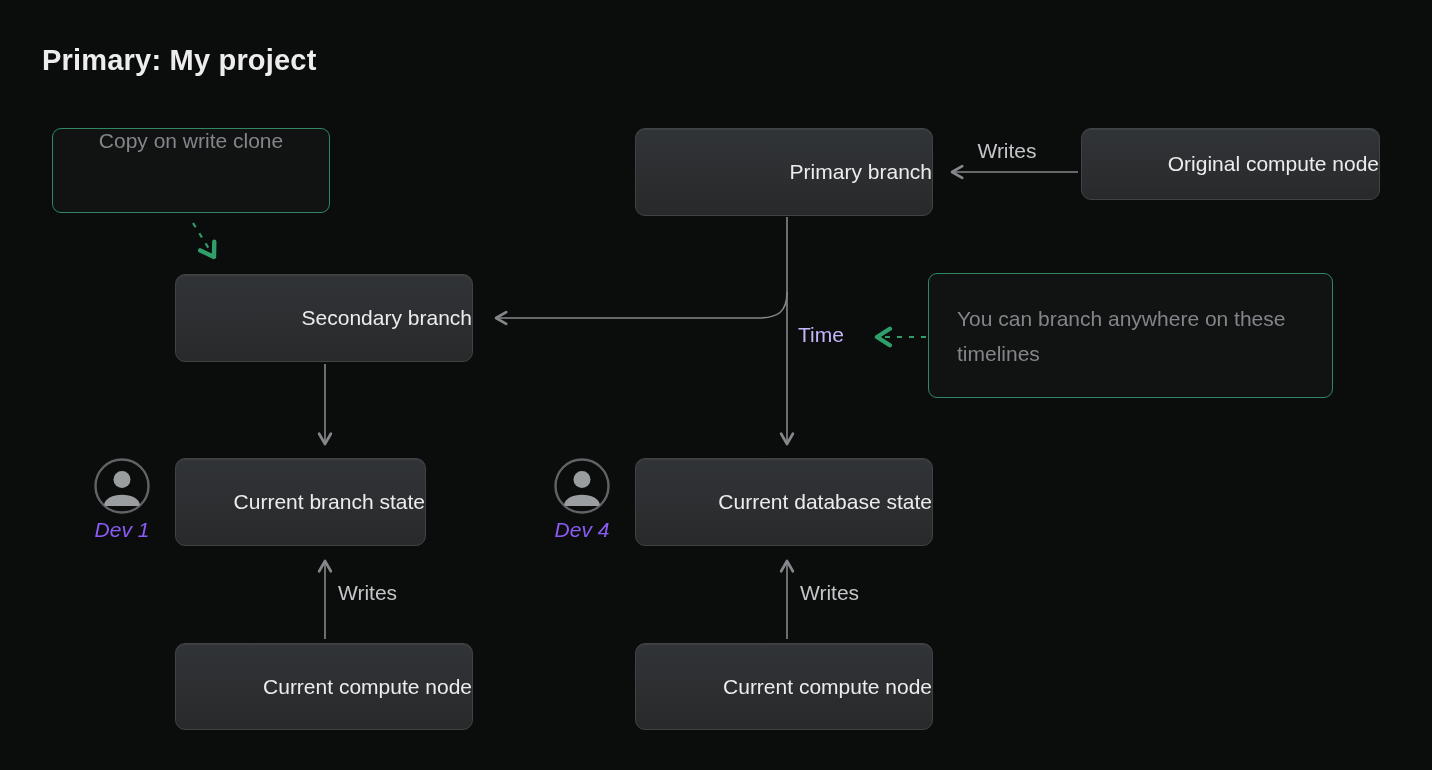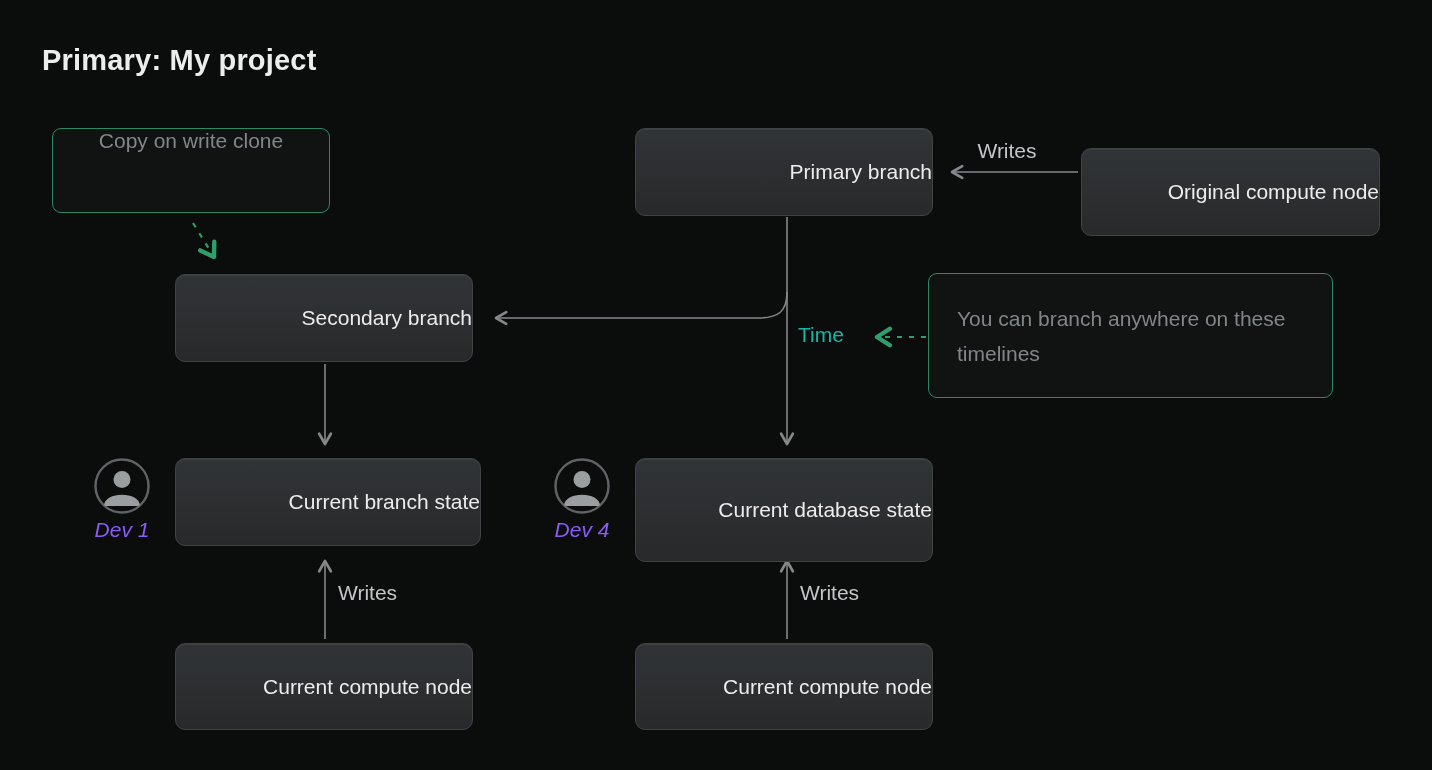--- a/index.html
+++ b/index.html
@@ -51,21 +51,21 @@
   .callout.multiline{
     display:flex;align-items:center;
     padding:0 28px;
     line-height:35px;
   }
   .edge-label{
     position:absolute;
     font-size:21px;
     color:#c3c6c8;
   }
-  .edge-label.bright{ color:#14b8a6; }
+  .edge-label.bright{ color:#c4b5fd; }
   .dev-label{
     position:absolute;
     width:80px;
     text-align:center;
     font-size:21px;
     color:#8b5cf6;
     font-style:italic;
   }
   .overlay{
     position:absolute;
@@ -112,33 +112,33 @@
   </div>
 
   <div class="callout multiline" style="left:928px;top:273px;width:405px;height:125px;">
     <span>You can branch anywhere on these timelines</span>
   </div>
 
   <div class="node" style="left:635px;top:128px;width:298px;height:88px;">
     <span>Primary branch</span>
   </div>
 
-  <div class="node" style="left:1081px;top:128px;width:299px;height:88px;margin-top:20px;">
+  <div class="node" style="left:1081px;top:128px;width:299px;height:72px;">
     <span>Original compute node</span>
   </div>
 
   <div class="node" style="left:175px;top:274px;width:298px;height:88px;">
     <span>Secondary branch</span>
   </div>
 
-  <div class="node" style="left:175px;top:458px;width:306px;height:88px;">
+  <div class="node" style="left:175px;top:458px;width:251px;height:88px;">
     <span>Current branch state</span>
   </div>
 
-  <div class="node" style="left:635px;top:458px;width:298px;height:104px;">
+  <div class="node" style="left:635px;top:458px;width:298px;height:88px;">
     <span>Current database state</span>
   </div>
 
   <div class="node" style="left:175px;top:643px;width:298px;height:87px;">
     <span>Current compute node</span>
   </div>
 
   <div class="node" style="left:635px;top:643px;width:298px;height:87px;">
     <span>Current compute node</span>
   </div>

